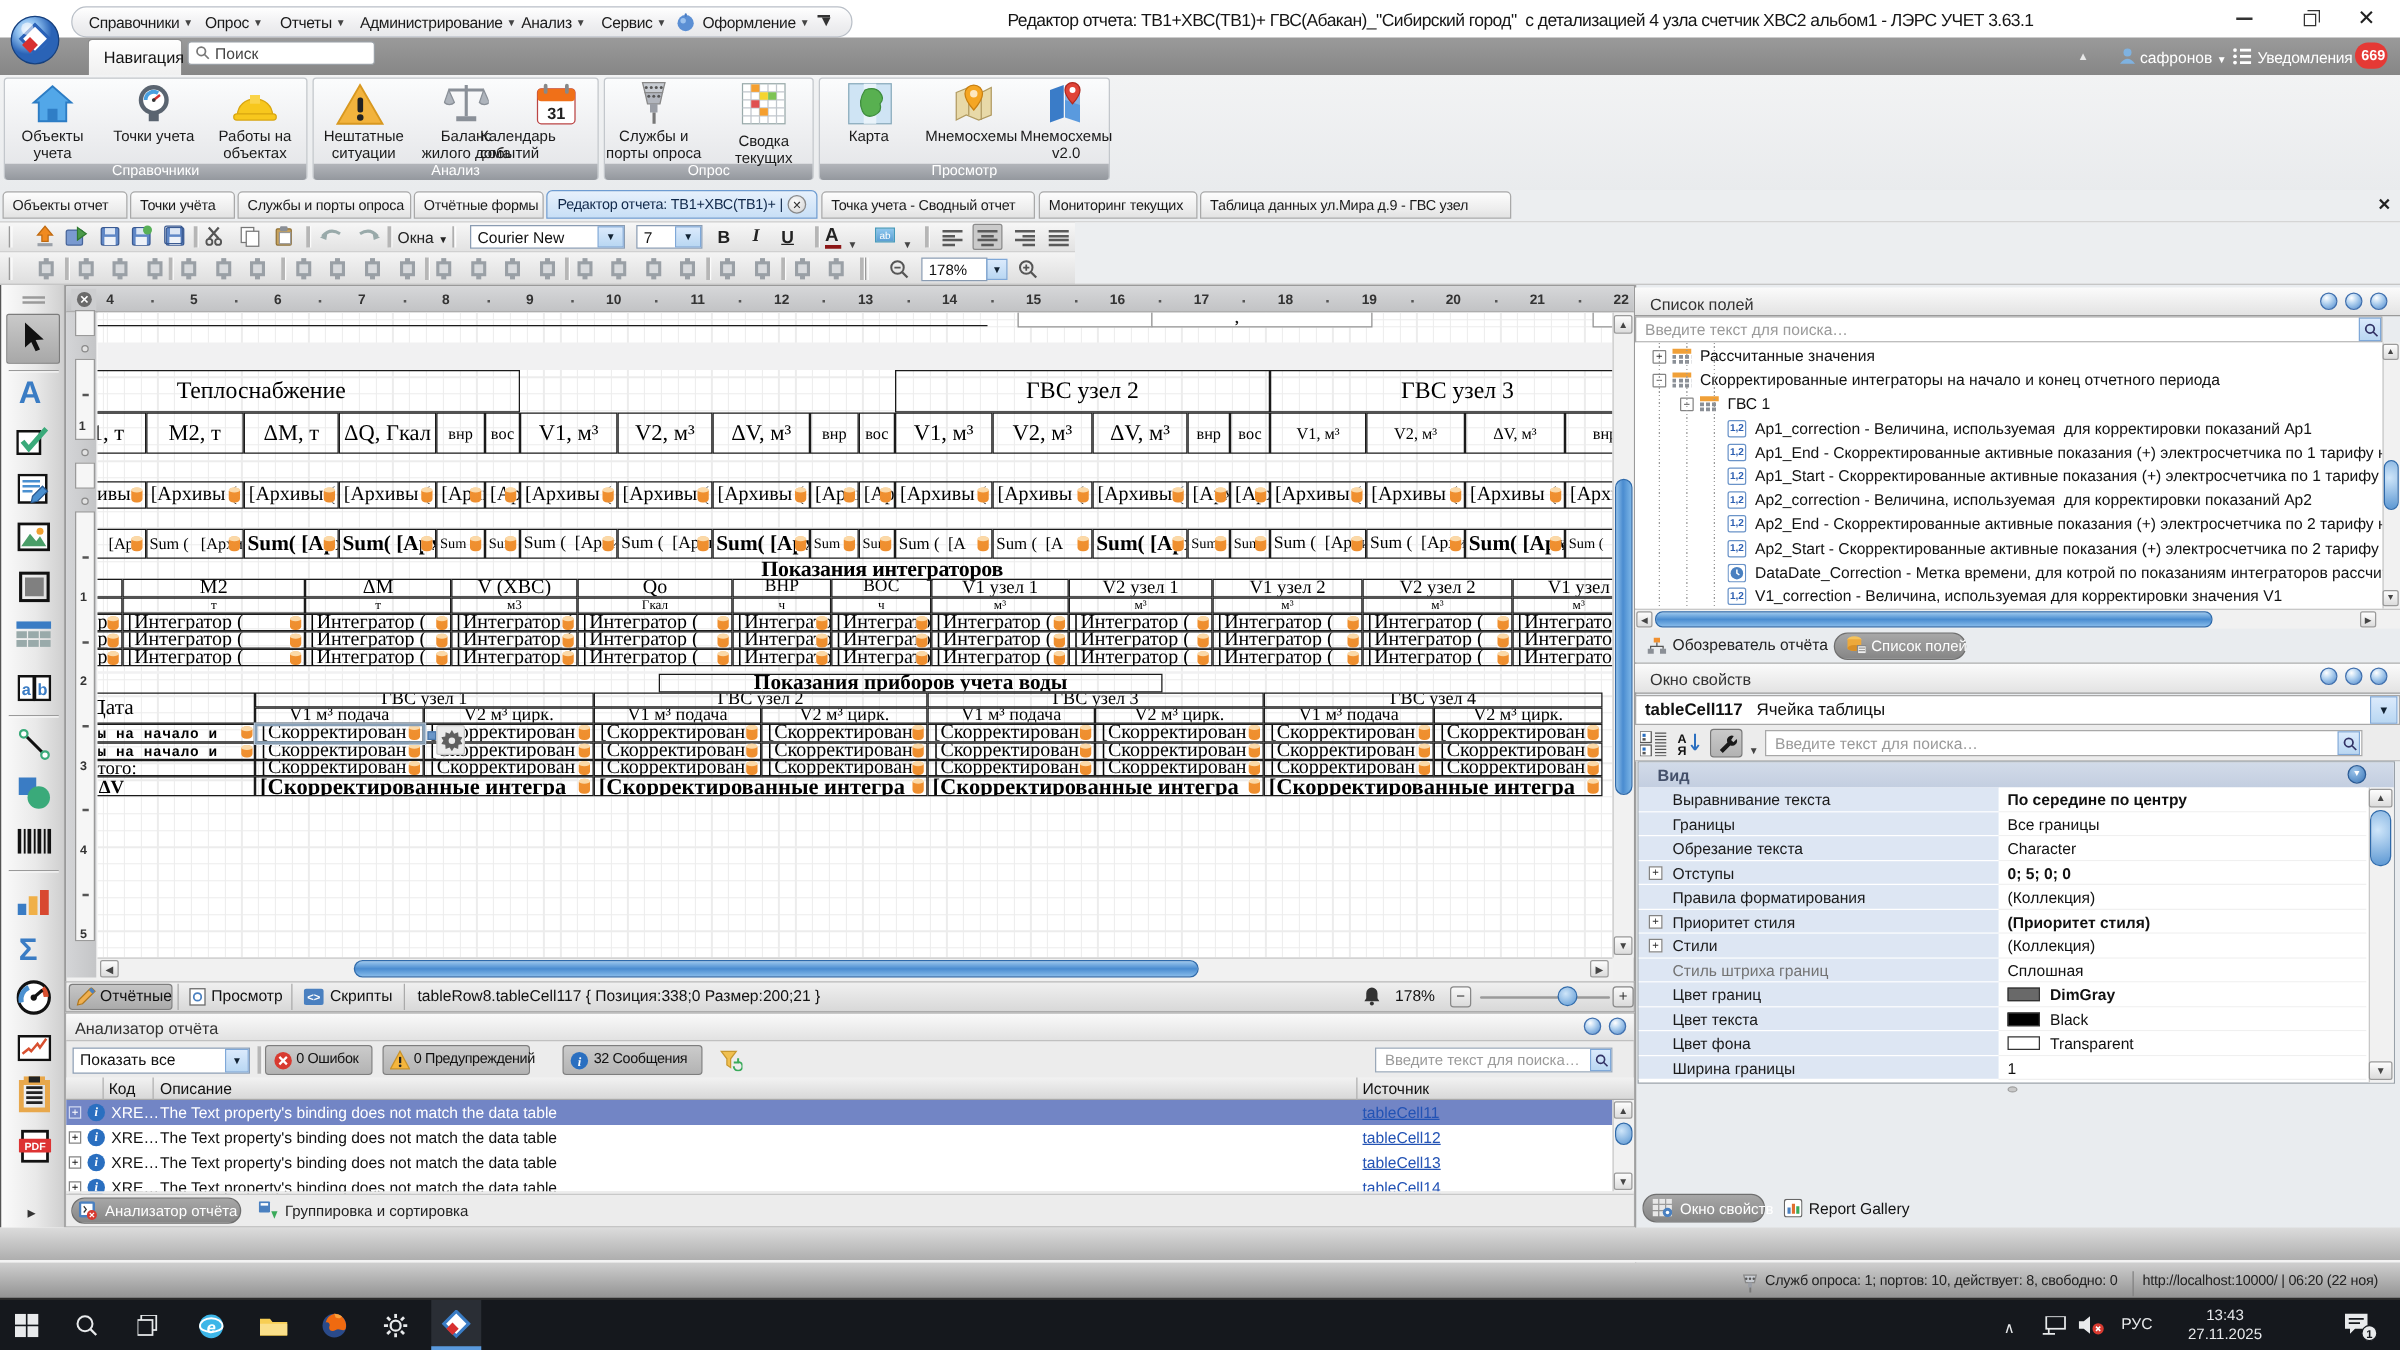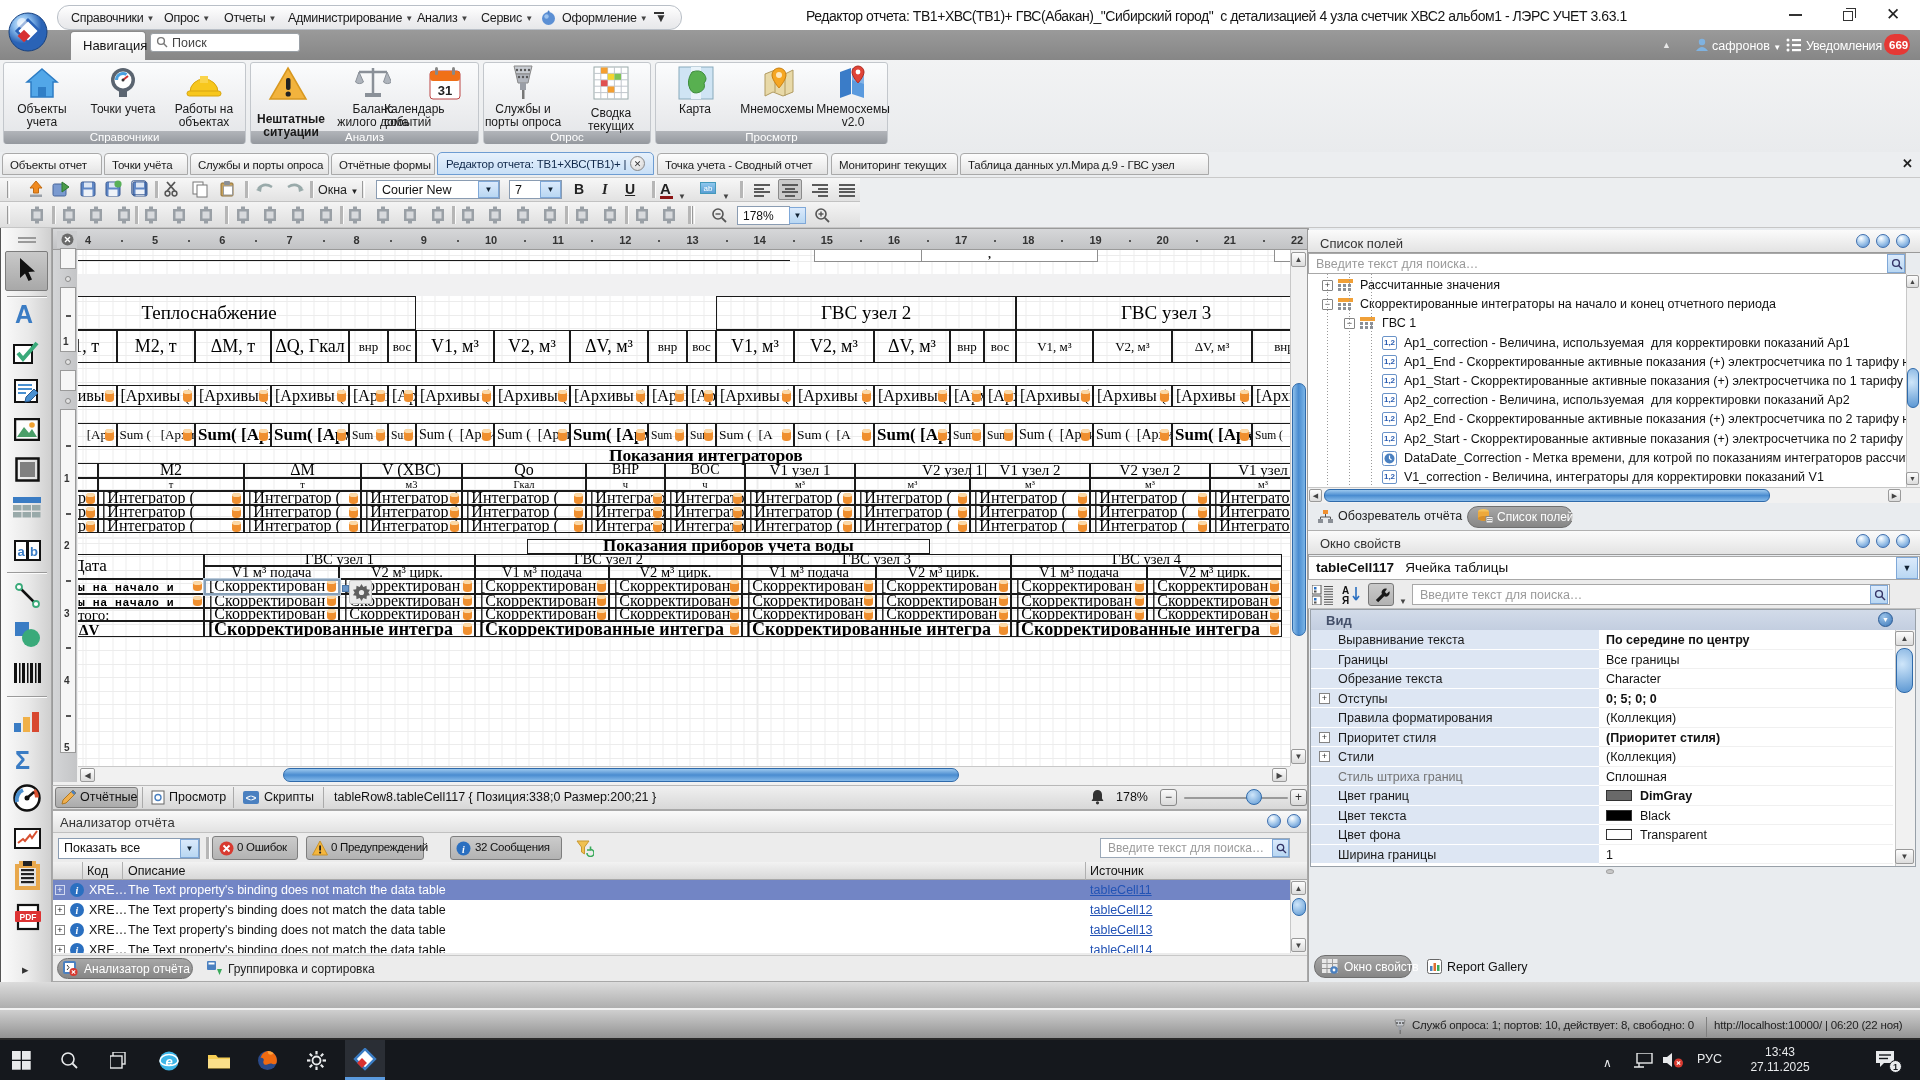--- a/index.html
+++ b/index.html
@@ -111,21 +111,21 @@
   </div>
 <div class="ab " style="left:-18.0px;top:103px;">
     <div style="width:120px;text-align:center;font-size:12px;color:#1a1a1a;line-height:12.5px">Объекты<br>учета</div>
   </div>
 <div class="ab " style="left:63.0px;top:103px;">
     <div style="width:120px;text-align:center;font-size:12px;color:#1a1a1a;line-height:12.5px">Точки учета<br></div>
   </div>
 <div class="ab " style="left:144.0px;top:103px;">
     <div style="width:120px;text-align:center;font-size:12px;color:#1a1a1a;line-height:12.5px">Работы на<br>объектах</div>
   </div>
-<div class="ab " style="left:231.0px;top:113px;font-weight:bold;">
+<div class="ab " style="left:231.0px;top:103px;">
     <div style="width:120px;text-align:center;font-size:12px;color:#1a1a1a;line-height:12.5px">Нештатные<br>ситуации</div>
   </div>
 <div class="ab " style="left:313.0px;top:103px;">
     <div style="width:120px;text-align:center;font-size:12px;color:#1a1a1a;line-height:12.5px">Баланс<br>жилого дома</div>
   </div>
 <div class="ab " style="left:384.0px;top:103px;">
     <div style="width:120px;text-align:left;font-size:12px;color:#1a1a1a;line-height:12.5px">Календарь<br>событий</div>
   </div>
 <div class="ab " style="left:463.0px;top:103px;">
     <div style="width:120px;text-align:center;font-size:12px;color:#1a1a1a;line-height:12.5px">Службы и<br>порты опроса</div>
@@ -1006,21 +1006,21 @@
     </div>
 <div class="ab ser" style="left:508px;top:213px;width:79px;height:14.5px;border:1px solid #1a1a1a;font-size:14px;display:flex;align-items:center;justify-content:center;padding:0 2px;overflow:hidden;white-space:nowrap;">
       <span style="position:relative;top:0px">ВНР</span>
     </div>
 <div class="ab ser" style="left:587px;top:213px;width:80px;height:14.5px;border:1px solid #1a1a1a;font-size:14px;display:flex;align-items:center;justify-content:center;padding:0 2px;overflow:hidden;white-space:nowrap;">
       <span style="position:relative;top:0px">ВОС</span>
     </div>
 <div class="ab ser" style="left:667px;top:213px;width:110px;height:14.5px;border:1px solid #1a1a1a;font-size:15px;display:flex;align-items:center;justify-content:center;padding:0 2px;overflow:hidden;white-space:nowrap;">
       <span style="position:relative;top:0px">V1 узел 1</span>
     </div>
-<div class="ab ser" style="left:777px;top:213px;width:131px;height:14.5px;border:1px solid #1a1a1a;font-size:15px;display:flex;align-items:center;justify-content:flex-end;padding:0 2px;overflow:hidden;white-space:nowrap;">
+<div class="ab ser" style="left:777px;top:213px;width:115px;height:14.5px;border:1px solid #1a1a1a;font-size:15px;display:flex;align-items:center;justify-content:center;padding:0 2px;overflow:hidden;white-space:nowrap;">
       <span style="position:relative;top:0px">V2 узел 1</span>
     </div>
 <div class="ab ser" style="left:892px;top:213px;width:120px;height:14.5px;border:1px solid #1a1a1a;font-size:15px;display:flex;align-items:center;justify-content:center;padding:0 2px;overflow:hidden;white-space:nowrap;">
       <span style="position:relative;top:0px">V1 узел 2</span>
     </div>
 <div class="ab ser" style="left:1012px;top:213px;width:120px;height:14.5px;border:1px solid #1a1a1a;font-size:15px;display:flex;align-items:center;justify-content:center;padding:0 2px;overflow:hidden;white-space:nowrap;">
       <span style="position:relative;top:0px">V2 узел 2</span>
     </div>
 <div class="ab ser" style="left:1132px;top:213px;width:106px;height:14.5px;border:1px solid #1a1a1a;font-size:15px;display:flex;align-items:center;justify-content:center;padding:0 2px;overflow:hidden;white-space:nowrap;">
       <span style="position:relative;top:0px">V1 узел</span>
@@ -1636,21 +1636,21 @@
 <div class="ab" style="left:96px;top:138.4px;font-size:12.5px;color:#111;white-space:nowrap">Ap2_End - Скорректированные активные показания (+) электросчетчика по 2 тарифу на конец от</div>
 <div class="ab n12" style="left:74px;top:157.6px">1,2</div>
 <div class="ab" style="left:96px;top:157.6px;font-size:12.5px;color:#111;white-space:nowrap">Ap2_Start - Скорректированные активные показания (+) электросчетчика по 2 тарифу на начало</div>
 <svg class="ab" style="left:74px;top:176.79999999999998px" width="15" height="15">
       <rect x="0.5" y="0.5" width="14" height="14" rx="2" fill="#fff" stroke="#6a93c8"></rect>
       <circle cx="7.5" cy="7.5" r="5" fill="#4a80c0"></circle>
       <path d="M7.5 4.5 v3 l2 1.5" stroke="#fff" fill="none" stroke-width="1.2"></path>
     </svg>
 <div class="ab" style="left:96px;top:176.79999999999998px;font-size:12.5px;color:#111;white-space:nowrap">DataDate_Correction - Метка времени, для котрой по показаниям интеграторов рассчитывались к</div>
 <div class="ab n12" style="left:74px;top:196.0px">1,2</div>
-<div class="ab" style="left:96px;top:196.0px;font-size:12.5px;color:#111;white-space:nowrap">V1_correction - Величина, интеграторы для корректировки показаний V1</div>
+<div class="ab" style="left:96px;top:196.0px;font-size:12.5px;color:#111;white-space:nowrap">V1_correction - Величина, используемая для корректировки значения V1</div>
 <div class="ab " style="left:19px;top:0px;width:1px;height:213px;background:repeating-linear-gradient(180deg,#999 0 1px,transparent 1px 3px)"></div>
 <div class="ab " style="left:41px;top:0px;width:1px;height:213px;background:repeating-linear-gradient(180deg,#999 0 1px,transparent 1px 3px)"></div>
 <div class="ab " style="left:63px;top:0px;width:1px;height:213px;background:repeating-linear-gradient(180deg,#999 0 1px,transparent 1px 3px)"></div>
 </div>
 <div class="ab " style="left:1906px;top:274px;width:14px;height:213px;background:#f1f1f1;border-left:1px solid #c8c8c8"></div>
 <div class="ab ctr" style="left:1906px;top:275px;width:13px;height:13px;background:linear-gradient(180deg,#fdfdfd,#dcdcdc);border:1px solid #9a9a9a;border-radius:2px">
     <span style="font-size:7px;color:#444">▲</span>
   </div>
 <div class="ab " style="left:1906.5px;top:368px;width:12px;height:40px;background:radial-gradient(circle at 35% 35%,#cfe6fa,#5a96d2);border:1px solid #2f6aaa;border-radius:6px"></div>
 <div class="ab ctr" style="left:1906px;top:472px;width:13px;height:13px;background:linear-gradient(180deg,#fdfdfd,#dcdcdc);border:1px solid #9a9a9a;border-radius:2px">

